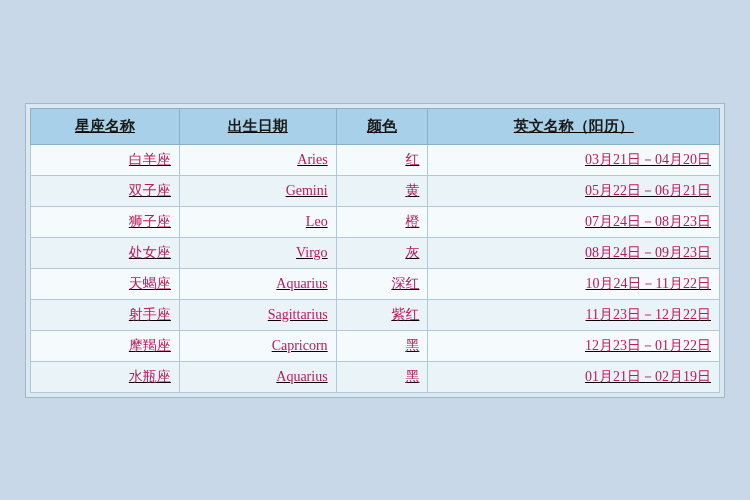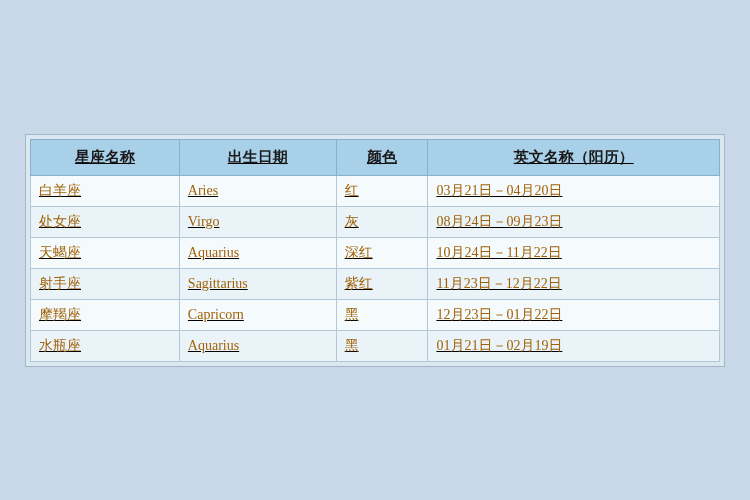--- a/index.html
+++ b/index.html
@@ -38,23 +38,23 @@
       padding: 8px 6px;
       text-align: center;
       font-size: 15px;
       font-weight: bold;
       color: #1a1a1a;
     }
 
     tbody tr td {
       border: 1px solid #b0c8d8;
       padding: 6px 8px;
-      text-align: left;
+      text-align: right;
       font-size: 14px;
-      color: #a16207;
+      color: #be185d;
       background-color: #f5fafd;
     }
 
     tbody tr:nth-child(even) td {
       background-color: #eaf3f8;
     }
 
     tbody tr td:first-child {
       font-weight: normal;
     }
@@ -78,20 +78,32 @@
       </tr>
     </thead>
     <tbody id="table-body">
     <tr>
           <td>白羊座</td>
           <td>Aries</td>
           <td>红</td>
           <td>03月21日－04月20日</td>
         </tr>
         <tr>
+          <td>双子座</td>
+          <td>Gemini</td>
+          <td>黄</td>
+          <td>05月22日－06月21日</td>
+        </tr>
+        <tr>
+          <td>狮子座</td>
+          <td>Leo</td>
+          <td>橙</td>
+          <td>07月24日－08月23日</td>
+        </tr>
+        <tr>
           <td>处女座</td>
           <td>Virgo</td>
           <td>灰</td>
           <td>08月24日－09月23日</td>
         </tr>
         <tr>
           <td>天蝎座</td>
           <td>Aquarius</td>
           <td>深红</td>
           <td>10月24日－11月22日</td>

